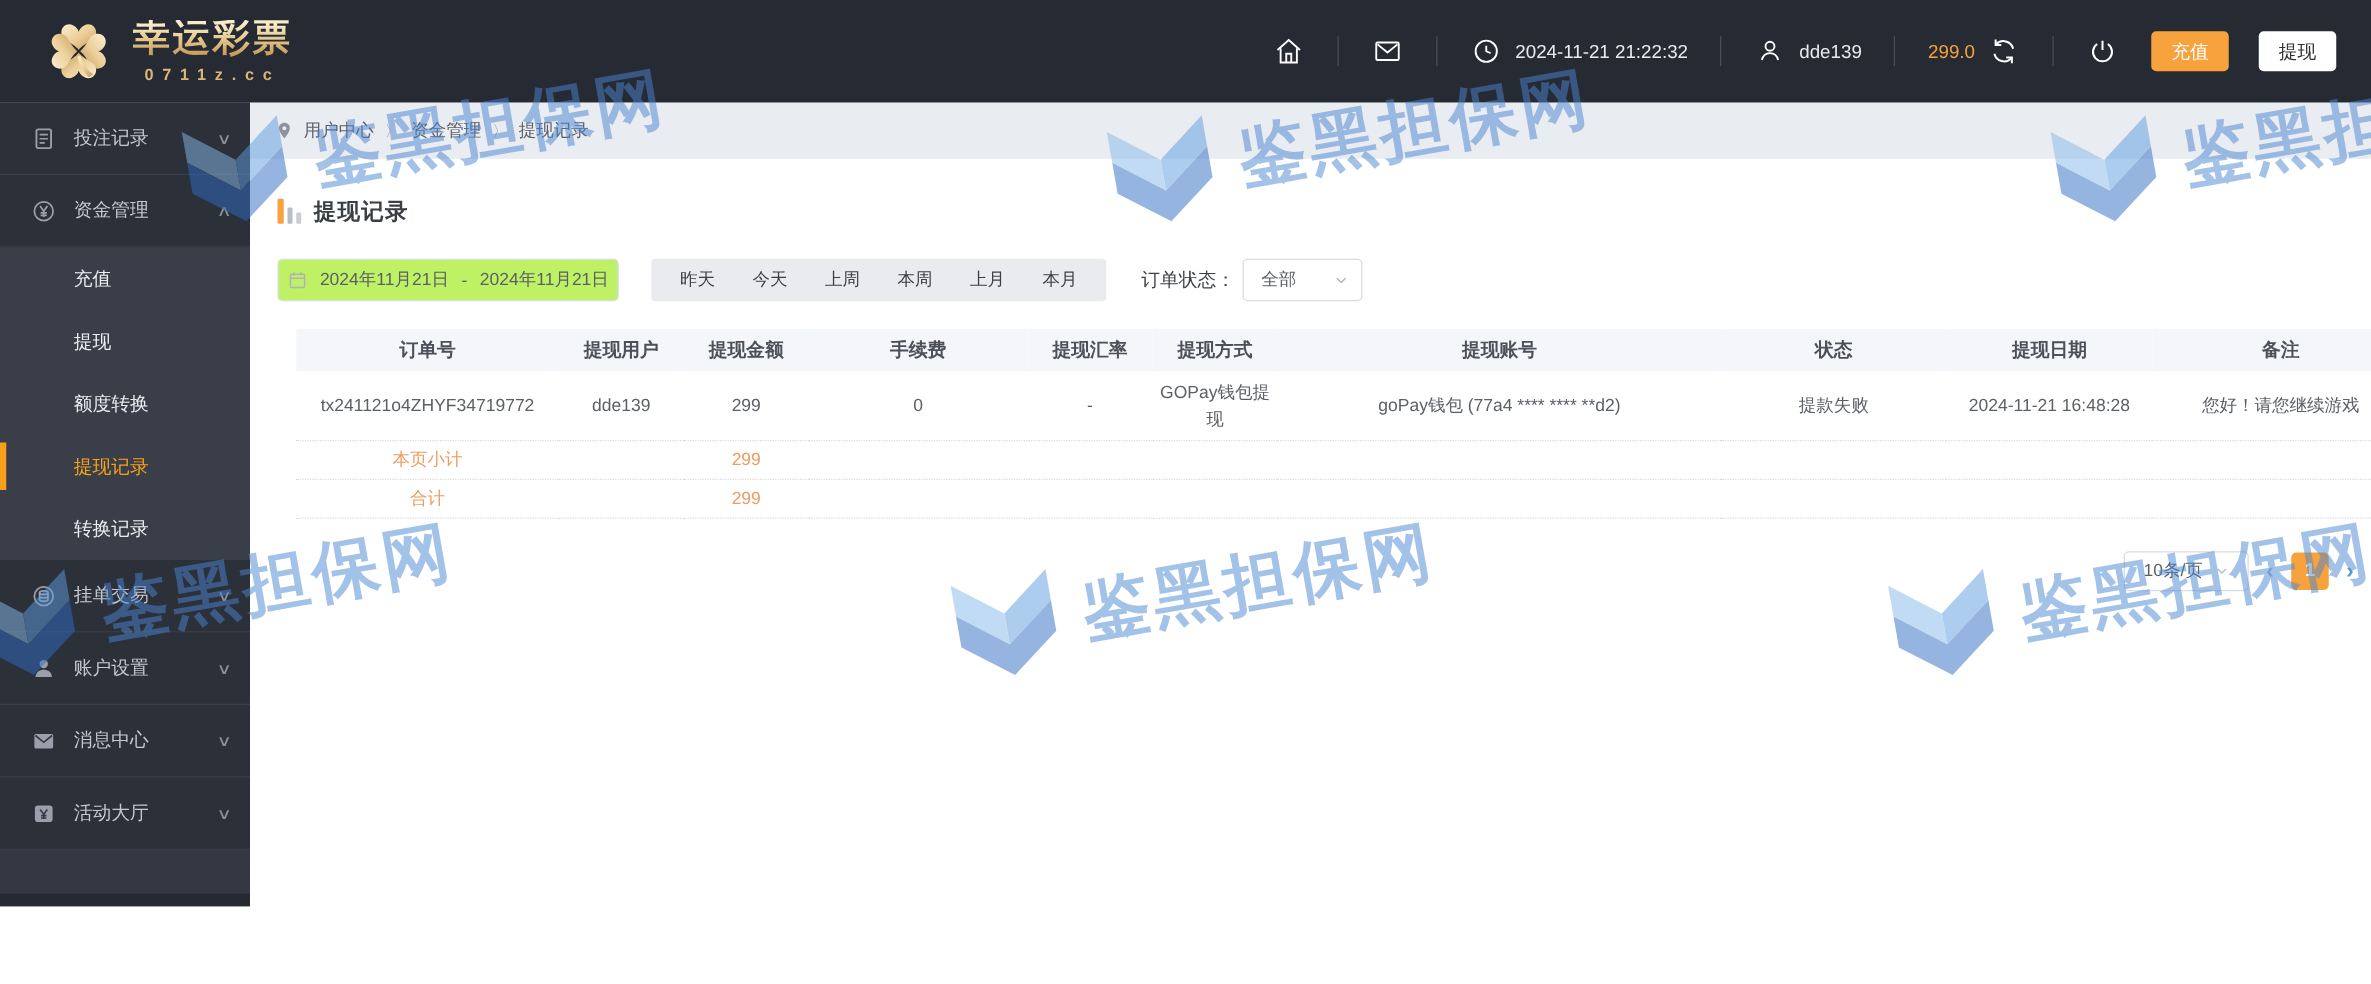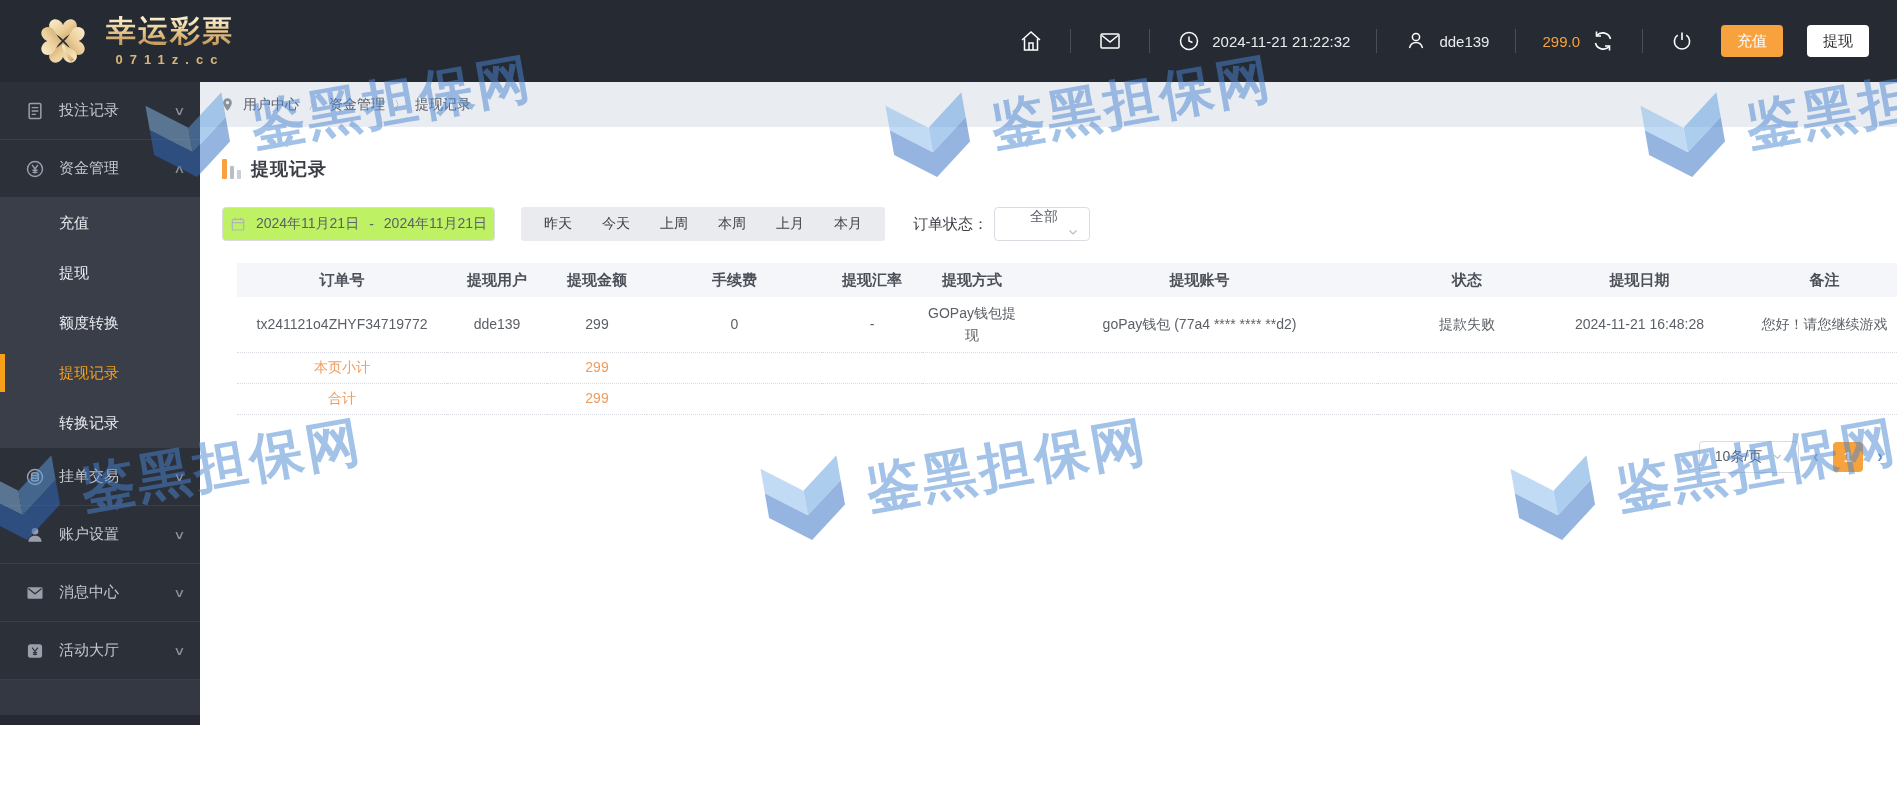--- a/index.html
+++ b/index.html
@@ -54,21 +54,21 @@
   .title-icon .b2 { width:4px; height:13px; background:#b9bec6; }
   .title-icon .b3 { width:4px; height:9px; background:#c9cdd4; }
   .page-title { font-size:18px; font-weight:bold; color:#3a3e45; letter-spacing:1px; }
 
   .filter-row { margin-top:26px; display:flex; align-items:center; }
   .date-box { width:273px; height:34px; border:1px solid #d9dce3; border-radius:4px; background:#bef264; display:flex; align-items:center; justify-content:center; gap:10px; font-size:14px; color:#5b5f66; cursor:pointer; }
   .cal-icon { display:inline-flex; }
   .quick-group { margin-left:26px; background:#e9ebef; border-radius:3px; height:34px; display:flex; align-items:center; padding:0 8px; }
   .quick-btn { border:none; background:transparent; font-size:14px; color:#3c3f45; padding:0 15px; height:100%; cursor:pointer; }
   .status-label { margin-left:28px; font-size:15px; color:#3c3f45; }
-  .select-box { width:96px; height:34px; border:1px solid #d9dce3; border-radius:4px; background:#fff; display:flex; align-items:center; padding:0 10px 0 14px; font-size:14px; color:#5b5f66; cursor:pointer; margin-left:6px;flex-direction:column; }
+  .select-box { width:96px; height:34px; border:1px solid #d9dce3; border-radius:4px; background:#fff; display:flex; align-items:center; padding:0 10px 0 14px; font-size:14px; color:#5b5f66; cursor:pointer; margin-left:6px; }
   .select-box .sel-chev { margin-left:auto; color:#b6bac2; display:inline-flex; }
 
   .table-wrap { margin-top:22px; }
   table { border-collapse:collapse; table-layout:fixed; width:1690px; margin-left:15px; }
   th { height:34px; background:#f4f6f9; font-size:15px; font-weight:600; color:#4c5058; text-align:center; }
   td { text-align:center; font-size:14px; color:#5b5f66; border-bottom:1px dotted #d8dbe2; padding:6px 4px; line-height:1.55; }
   tr.data-row td { height:50px; }
   tr.sum-row td { height:30px; padding:4px; color:#ee9c5f; }
   .c0{width:210px}.c1{width:100px}.c2{width:100px}.c3{width:175px}.c4{width:100px}
   .c5{width:100px}.c6{width:355px}.c7{width:180px}.c8{width:165px}.c9{width:205px}

